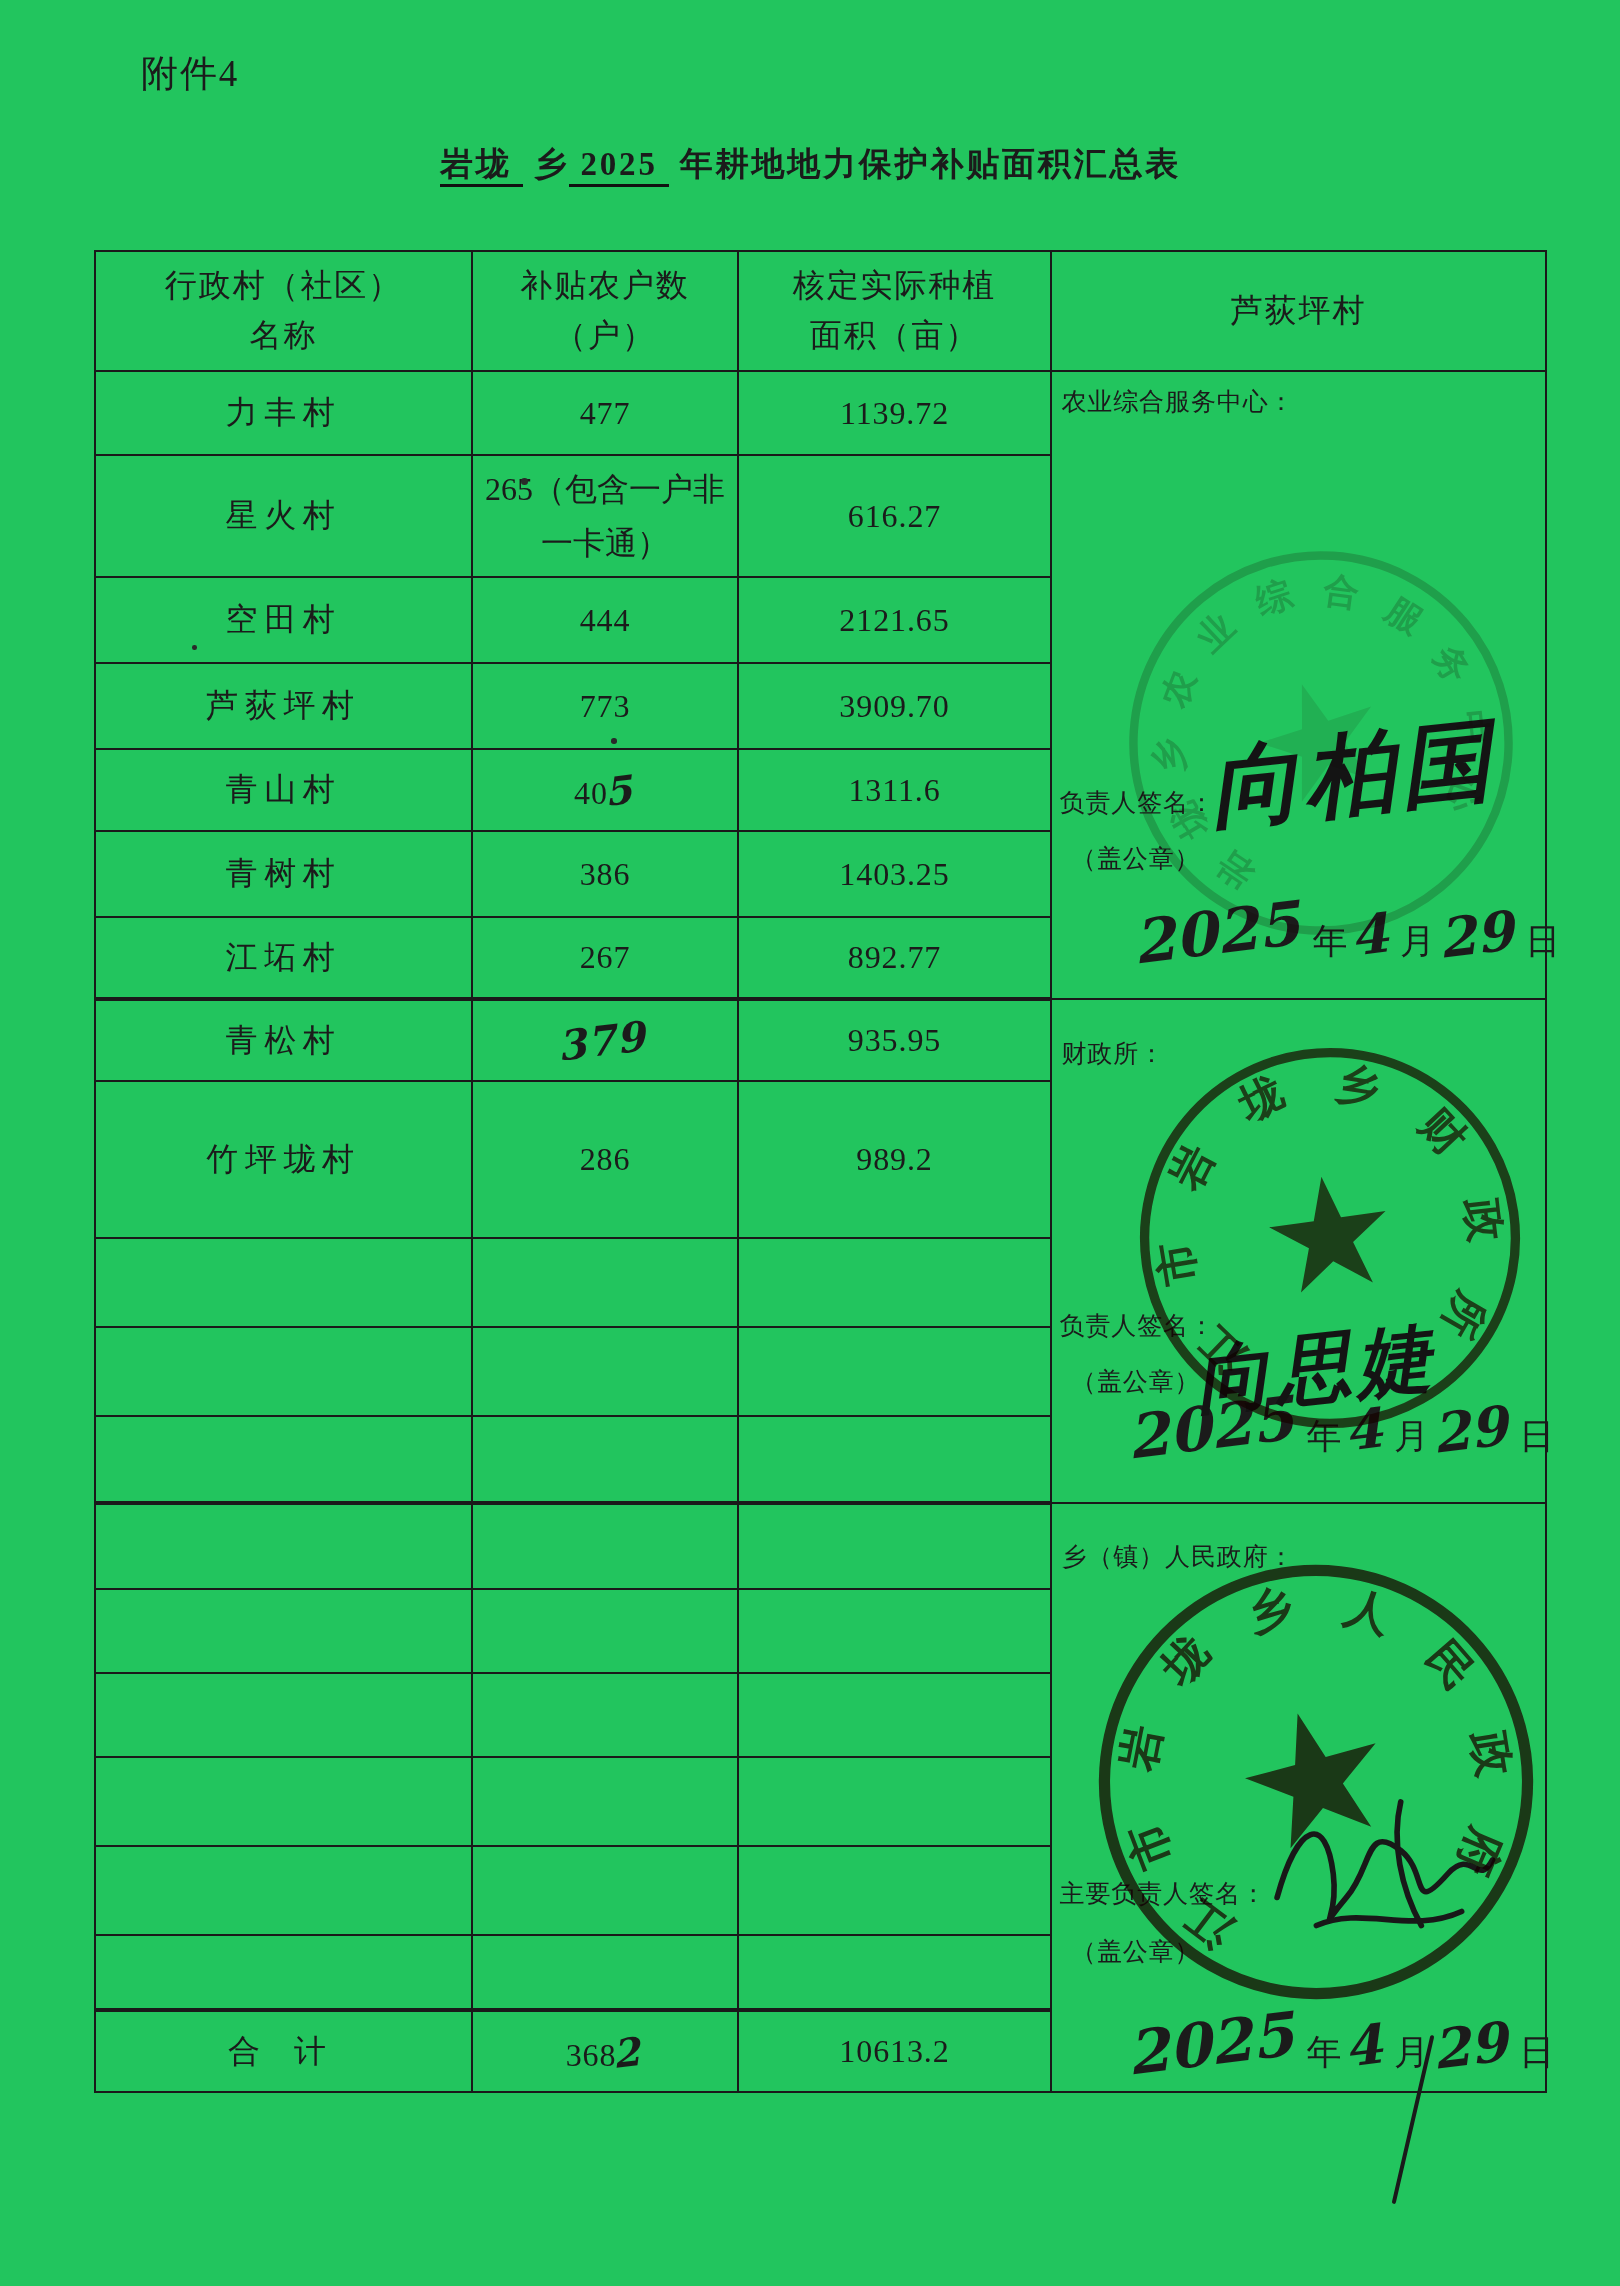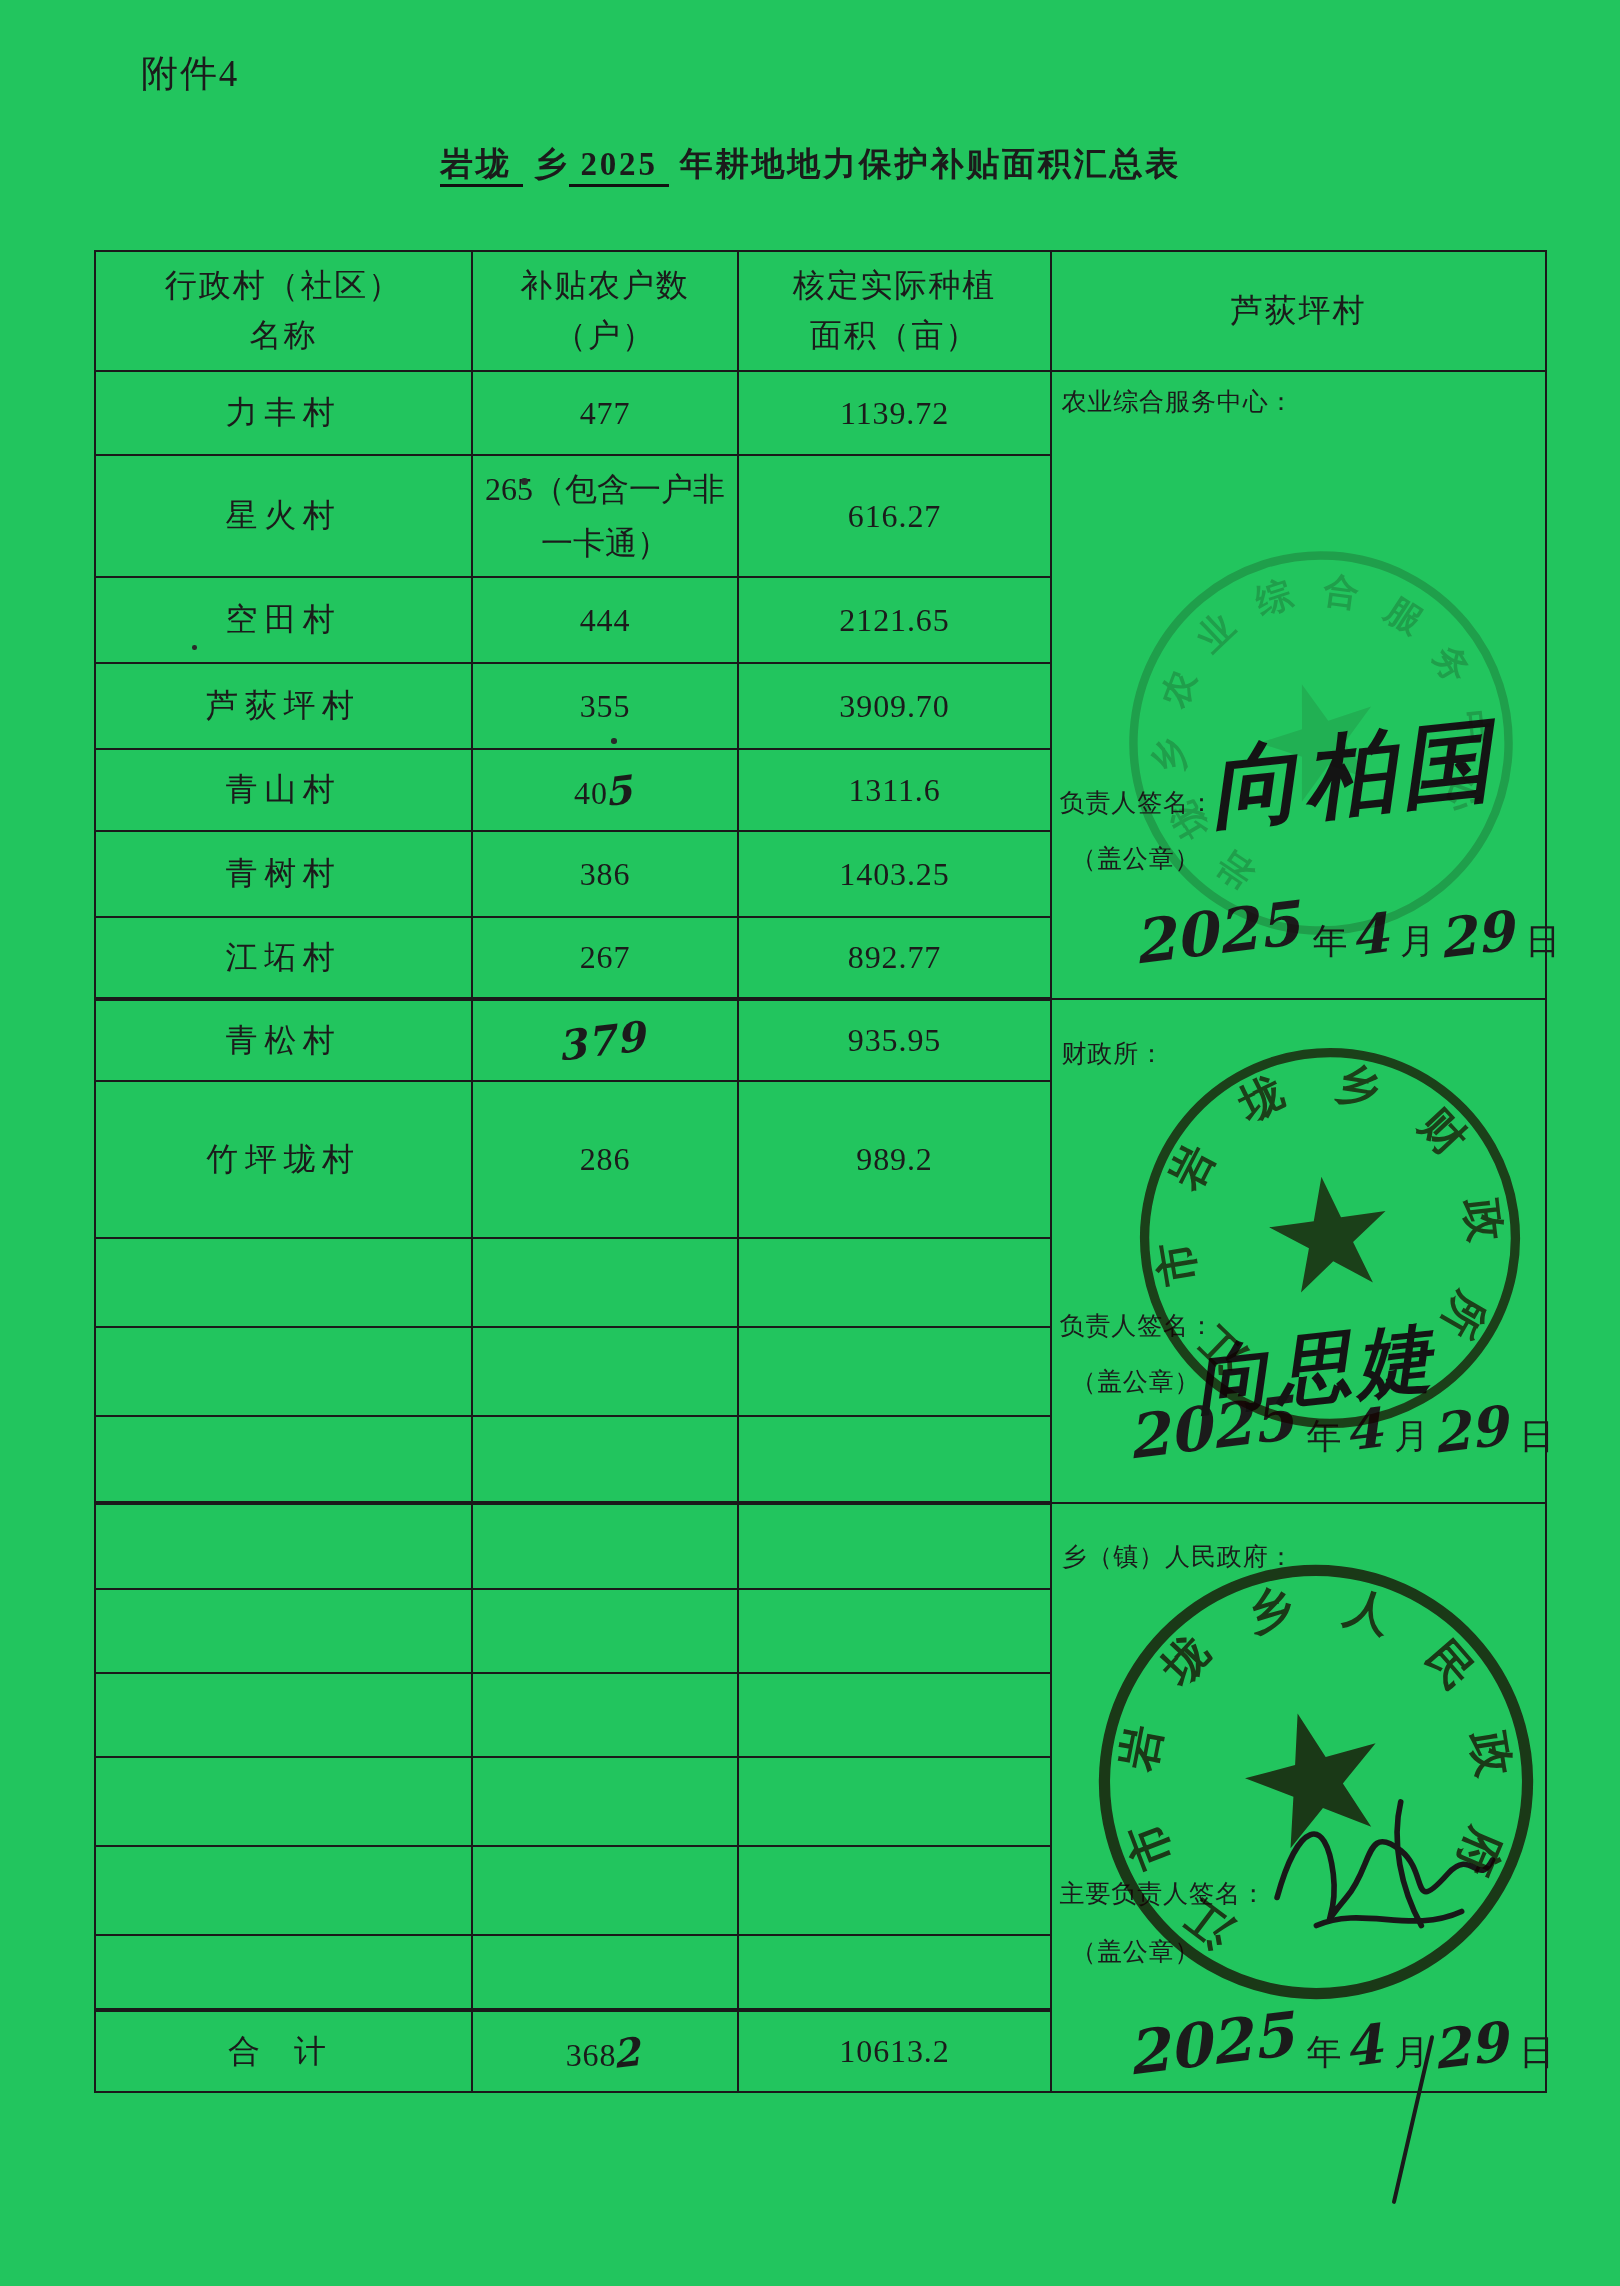--- a/index.html
+++ b/index.html
@@ -109,21 +109,21 @@
     </tr>
 
     <tr style="height:86px">
       <td class="c-village">空田村</td>
       <td class="c-num">444</td>
       <td class="c-num">2121.65</td>
     </tr>
 
     <tr style="height:86px">
       <td class="c-village">芦荻坪村</td>
-      <td class="c-num">355</td>
+      <td class="c-num">773</td>
       <td class="c-num">3909.70</td>
     </tr>
 
     <tr style="height:82px">
       <td class="c-village">青山村</td>
       <td class="c-num"><span>40</span><span class="hand" style="font-size:39px">5</span></td>
       <td class="c-num">1311.6</td>
     </tr>
 
     <tr style="height:86px">

